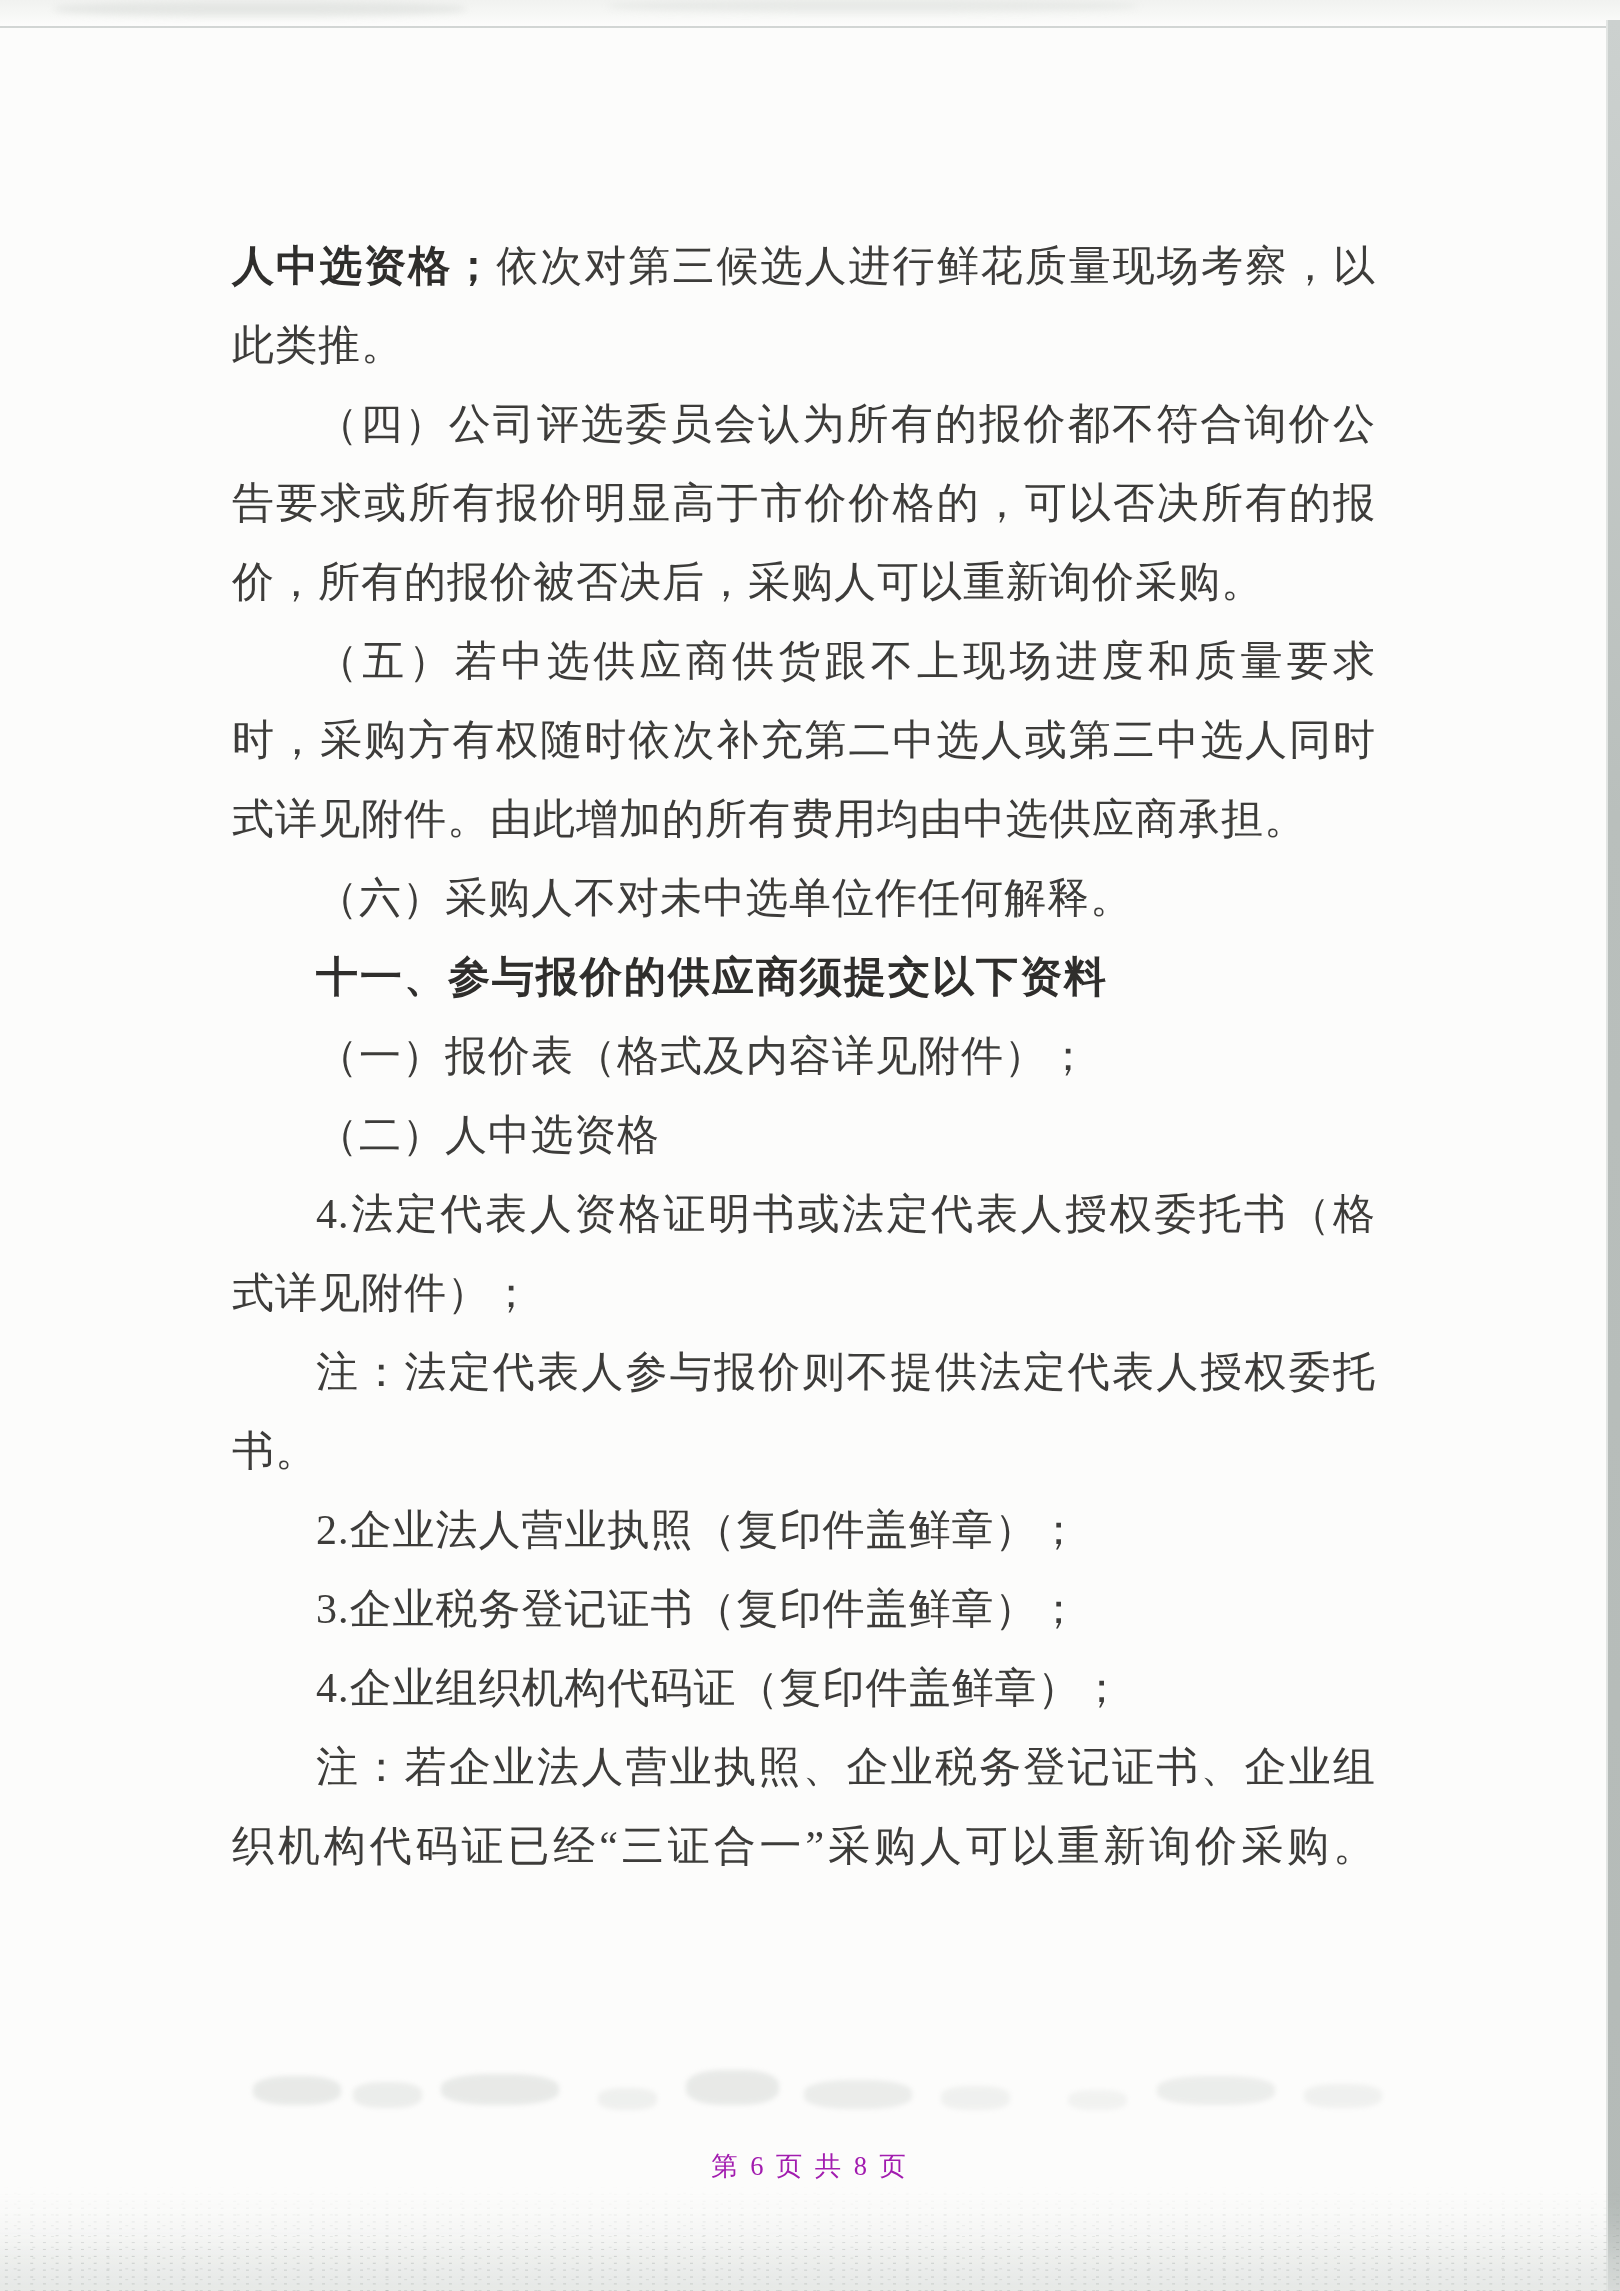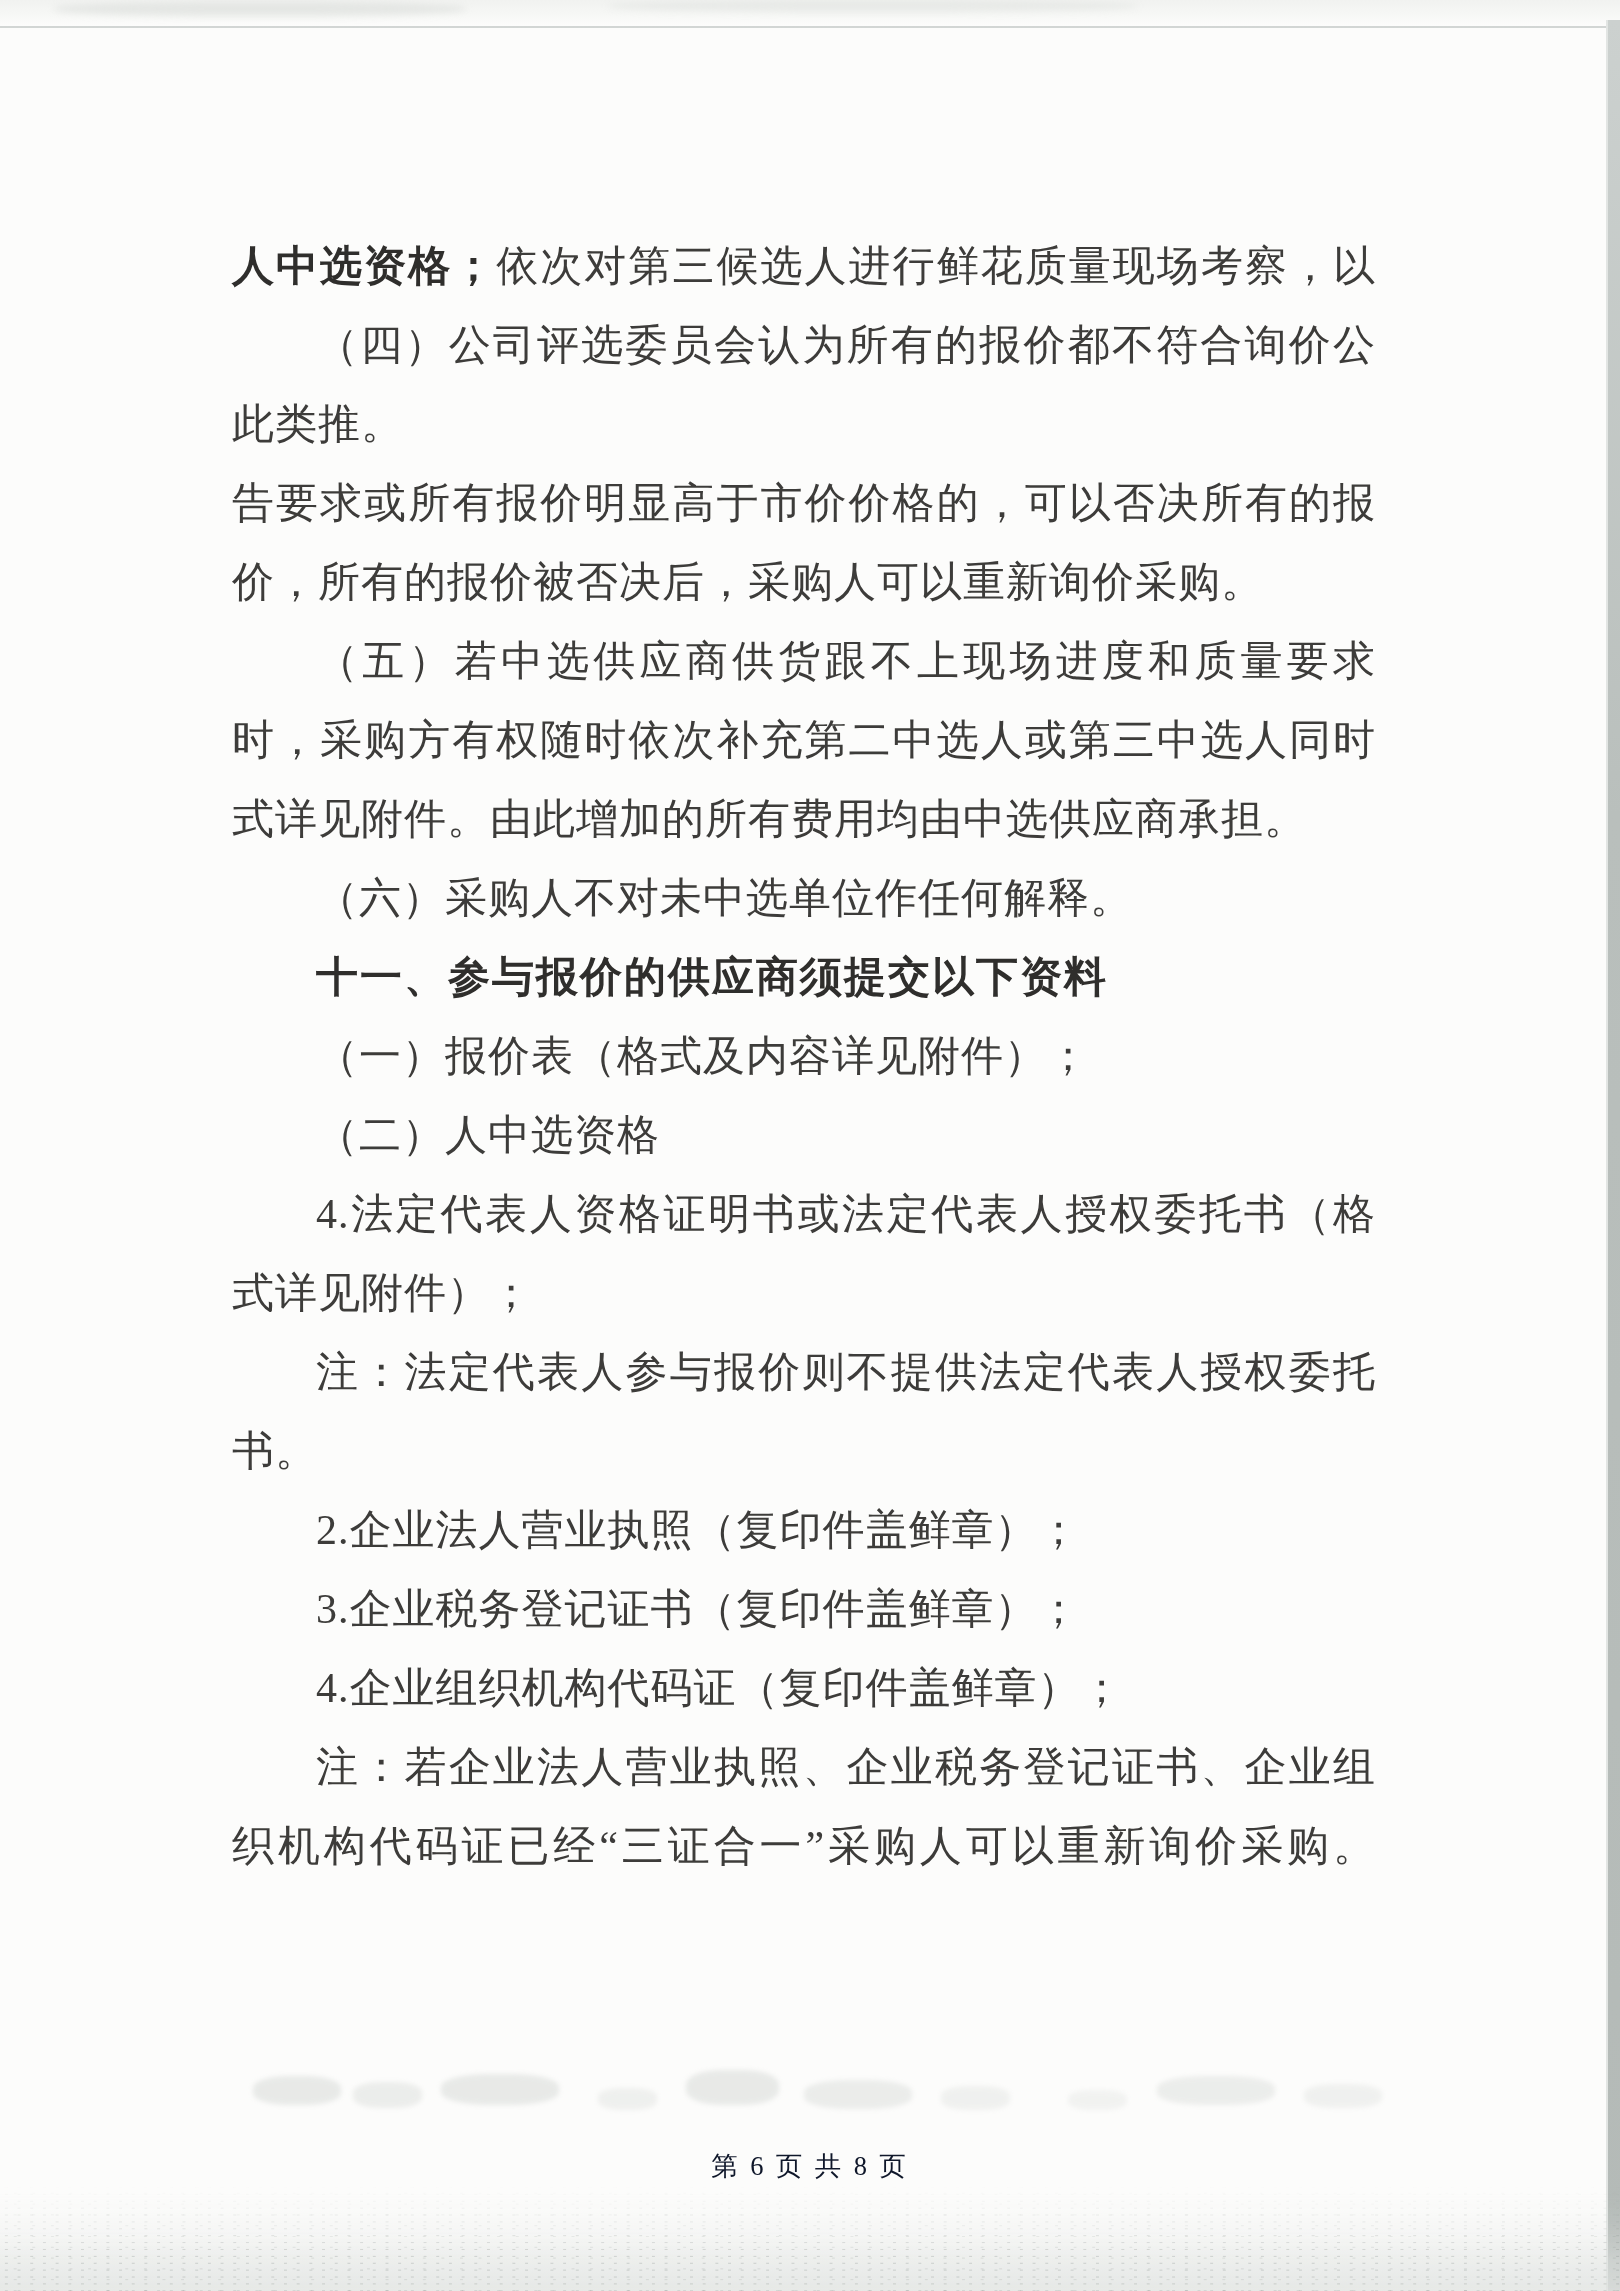--- a/index.html
+++ b/index.html
@@ -59,21 +59,21 @@
   .doc-line.fill { white-space: normal; text-align: justify; text-align-last: justify; }
   .doc-line.indent { padding-left: 84px; }
   .doc-line .bold { font-weight: 700; color: #2f2e2c; }
   .doc-line.heading { font-weight: 700; color: #2c2b29; letter-spacing: 2px; }
 
   
   .footer {
     position: absolute; left: 0; top: 2149px; width: 1620px;
     text-align: center;
     font-size: 26.5px; line-height: 35px;
-    color: #0f172a;
+    color: #a21caf;
     letter-spacing: 2.9px;
   }
 </style>
 </head>
 <body>
 
 <div class="sheet">
 
   <div class="scan-top-band">
     <div class="scan-top-smudge-a"></div>
@@ -90,22 +90,22 @@
       <div class="ghost" style="left: 686px; top: 2070px; width: 93px; height: 35px; opacity: 0.2;"></div>
       <div class="ghost" style="left: 804px; top: 2080px; width: 108px; height: 29px; opacity: 0.17;"></div>
       <div class="ghost" style="left: 941px; top: 2086px; width: 69px; height: 23.5px; opacity: 0.12;"></div>
       <div class="ghost" style="left: 1068px; top: 2090px; width: 59px; height: 19.6px; opacity: 0.1;"></div>
       <div class="ghost" style="left: 1157px; top: 2076px; width: 118px; height: 29px; opacity: 0.16;"></div>
       <div class="ghost" style="left: 1304px; top: 2084px; width: 78px; height: 23.5px; opacity: 0.12;"></div>
     </div>
 
   <div class="doc-body" id="doc-body">
       <div class="doc-line fill"><span class="bold">人中选资格；</span><span>依次对第三候选人进行鲜花质量现场考察，以</span></div>
+      <div class="doc-line"><span>此类推。</span></div>
       <div class="doc-line indent fill"><span>（四）公司评选委员会认为所有的报价都不符合询价公</span></div>
-      <div class="doc-line"><span>此类推。</span></div>
       <div class="doc-line fill"><span>告要求或所有报价明显高于市价价格的，可以否决所有的报</span></div>
       <div class="doc-line"><span>价，所有的报价被否决后，采购人可以重新询价采购。</span></div>
       <div class="doc-line indent fill"><span>（五）若中选供应商供货跟不上现场进度和质量要求</span></div>
       <div class="doc-line fill"><span>时，采购方有权随时依次补充第二中选人或第三中选人同时</span></div>
       <div class="doc-line"><span>式详见附件。由此增加的所有费用均由中选供应商承担。</span></div>
       <div class="doc-line indent"><span>（六）采购人不对未中选单位作任何解释。</span></div>
       <div class="doc-line indent heading"><span class="bold">十一、参与报价的供应商须提交以下资料</span></div>
       <div class="doc-line indent"><span>（一）报价表（格式及内容详见附件）；</span></div>
       <div class="doc-line indent"><span>（二）人中选资格</span></div>
       <div class="doc-line indent fill"><span>4.法定代表人资格证明书或法定代表人授权委托书（格</span></div>

